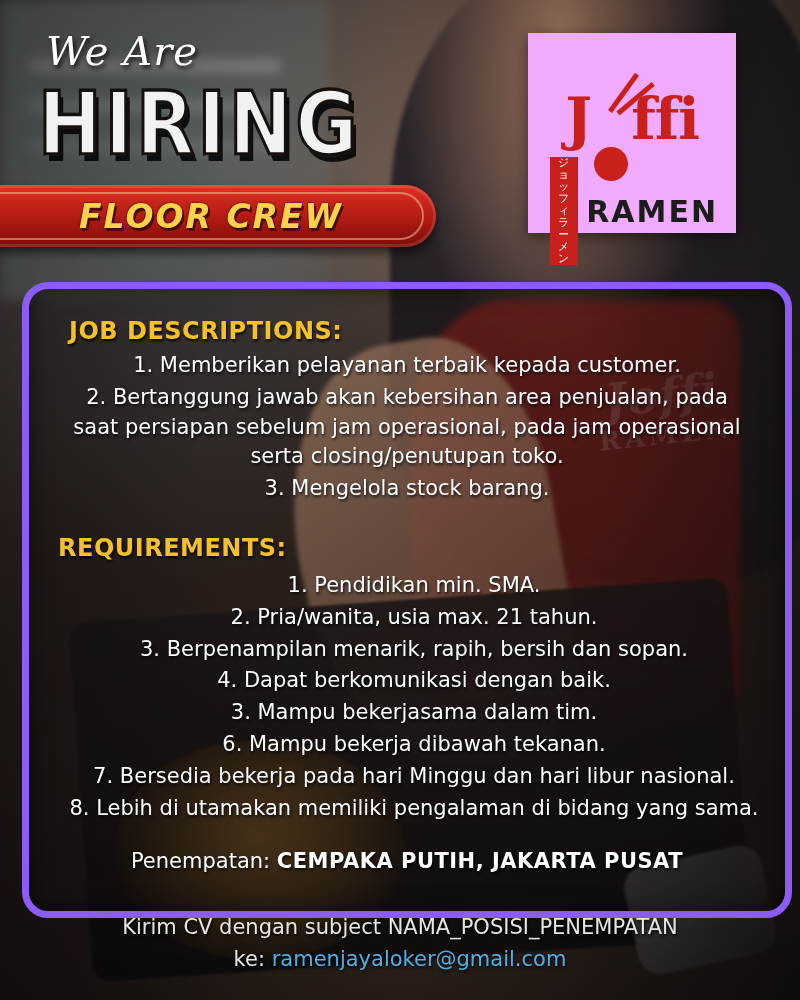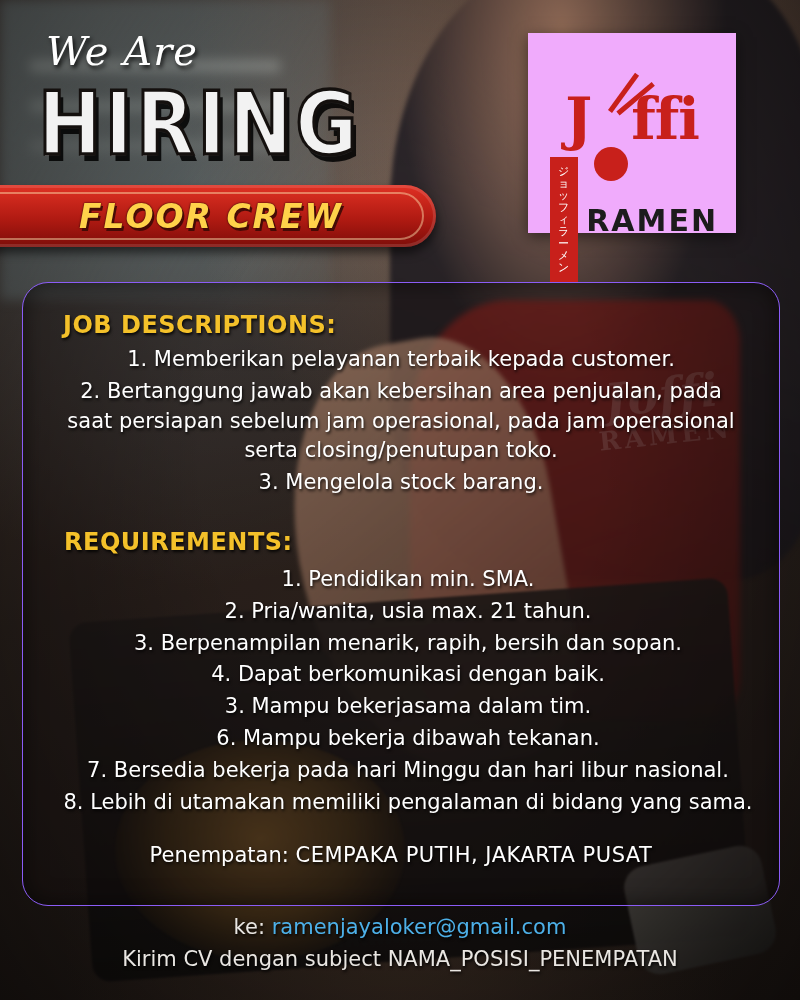--- a/index.html
+++ b/index.html
@@ -236,41 +236,41 @@
     display: flex;
     align-items: center;
     gap: 8px;
   }
   .logo-jp {
     background: #c8201b;
     color: #fff;
     font-family: "DejaVu Sans", sans-serif;
     font-size: 11px;
     line-height: 12px;
-    padding: 9px 5px;
+    padding: 0 5px;
     letter-spacing: 1px;
     text-align: center;
   }
   .logo-ramen {
     flex: 1;
     text-align: right;
     font-family: "DejaVu Sans", sans-serif;
     font-weight: bold;
     font-size: 30px;
     color: #1c1c1c;
     letter-spacing: 2px;
   }
 
   
   .card {
     position: absolute;
     left: 22px; top: 282px;
     width: 756px;
     height: 622px;
-    border: 1px solid #8b5cf6;
+    border: 7px solid #8b5cf6;
     border-radius: 26px;
     background: rgba(20,16,14,0.34);
     box-shadow: 0 0 22px rgba(0,0,0,0.5) inset;
   }
   .section-title {
     font-family: "DejaVu Sans", sans-serif;
     font-weight: bold;
     font-size: 24px;
     color: #f4c12a;
     letter-spacing: 0.5px;
@@ -279,35 +279,35 @@
   .body-text {
     font-family: "DejaVu Sans", sans-serif;
     font-size: 21px;
     color: #ffffff;
     line-height: 1.42;
     text-shadow: 1px 2px 3px rgba(0,0,0,0.8);
     text-align: center;
   }
   .jobdesc-title { position: absolute; left: 40px; top: 28px; }
   .jobdesc-list  { position: absolute; left: 40px; top: 62px; width: 676px; }
-  .req-title     { position: absolute; left: 41px; top: 245px; }
+  .req-title     { position: absolute; left: 29px; top: 245px; }
   .req-list      { position: absolute; left: 40px; top: 282px; width: 690px; }
   .li { margin: 0 0 2px 0; }
 
   .placement {
     position: absolute;
     left: 0; right: 0; top: 560px;
     text-align: center;
     font-family: "DejaVu Sans", sans-serif;
     font-size: 21px;
     color: #ffffff;
     text-shadow: 1px 2px 3px rgba(0,0,0,0.8);
   }
   .placement b {
-    font-weight: normal;
+    font-weight: bold;
     letter-spacing: 0.5px;
     margin-top: 20px;
   }
 
   
   .footer {
     position: absolute;
     left: 0; right: 0; top: 912px;
     text-align: center;
     font-family: "DejaVu Sans", sans-serif;
@@ -388,20 +388,20 @@
       <p class="li">8. Lebih di utamakan memiliki pengalaman di bidang yang sama.</p>
     </div>
 
     <div class="placement">
       <span>Penempatan:</span>
       <b>CEMPAKA PUTIH, JAKARTA PUSAT</b>
     </div>
   </div>
 
   <div class="footer">
+    <div>Kirim CV dengan subject NAMA_POSISI_PENEMPATAN</div>
     <div>
       <span>ke:</span>
       <span class="email">ramenjayaloker@gmail.com</span>
     </div>
-    <div>Kirim CV dengan subject NAMA_POSISI_PENEMPATAN</div>
   </div>
 
 </div>
 
 </body></html>

